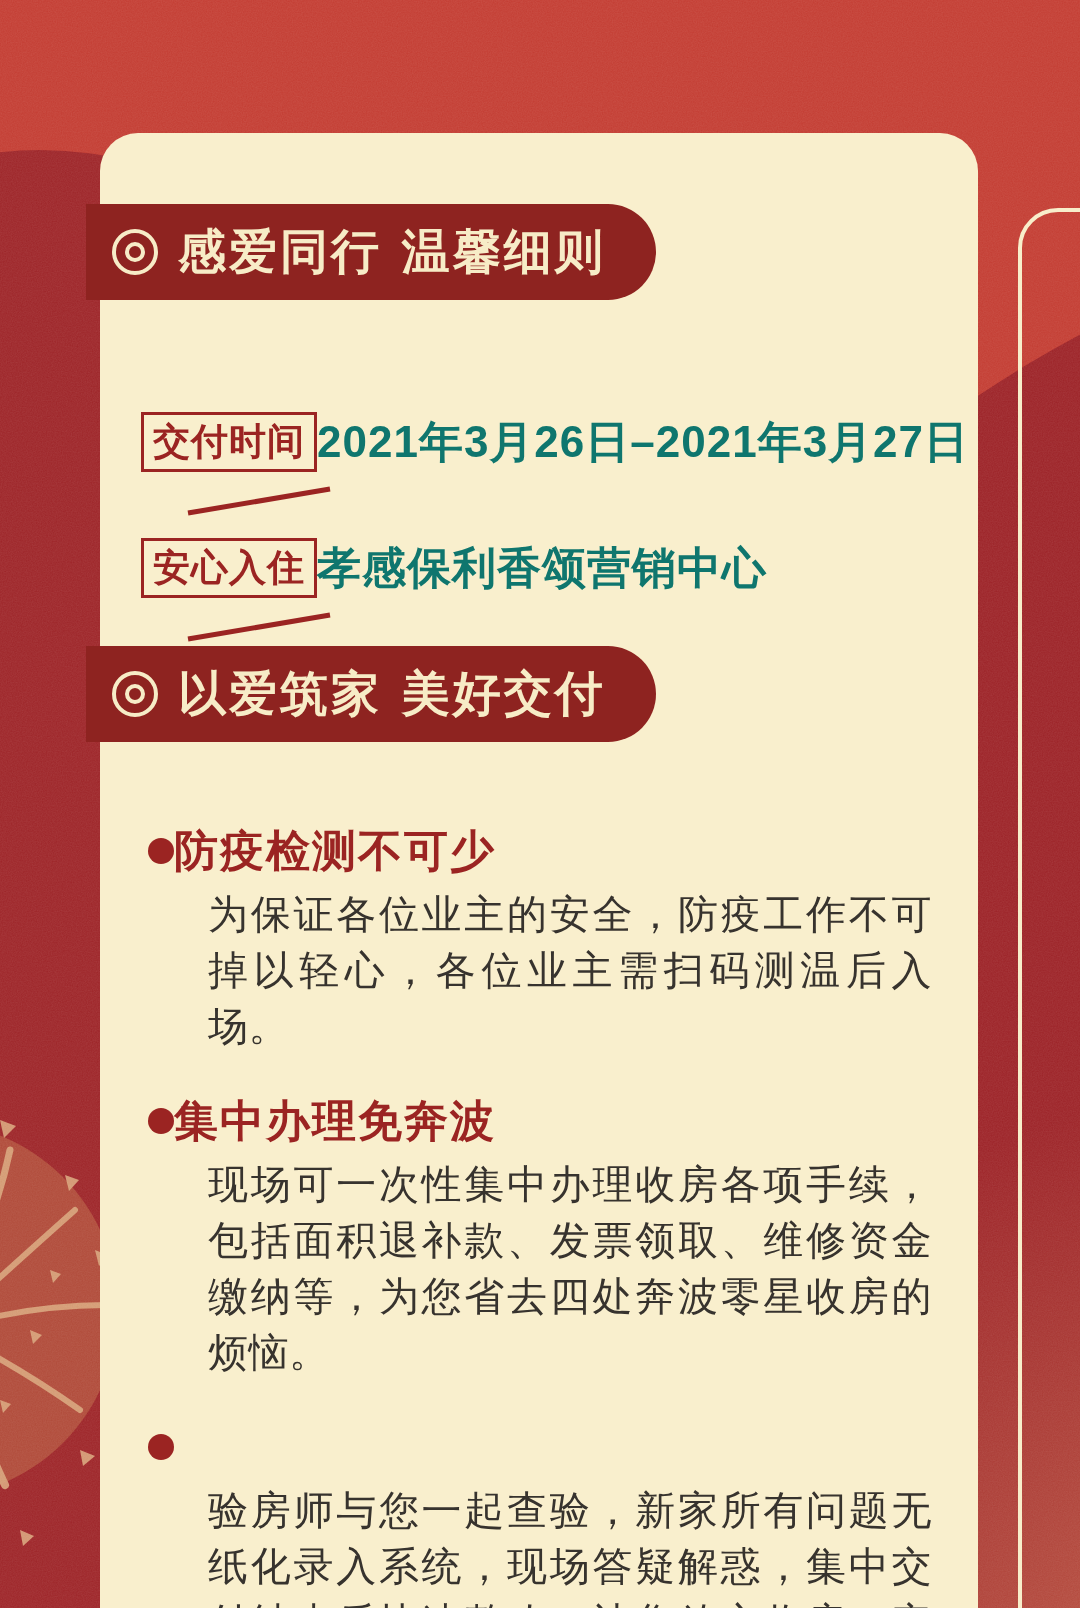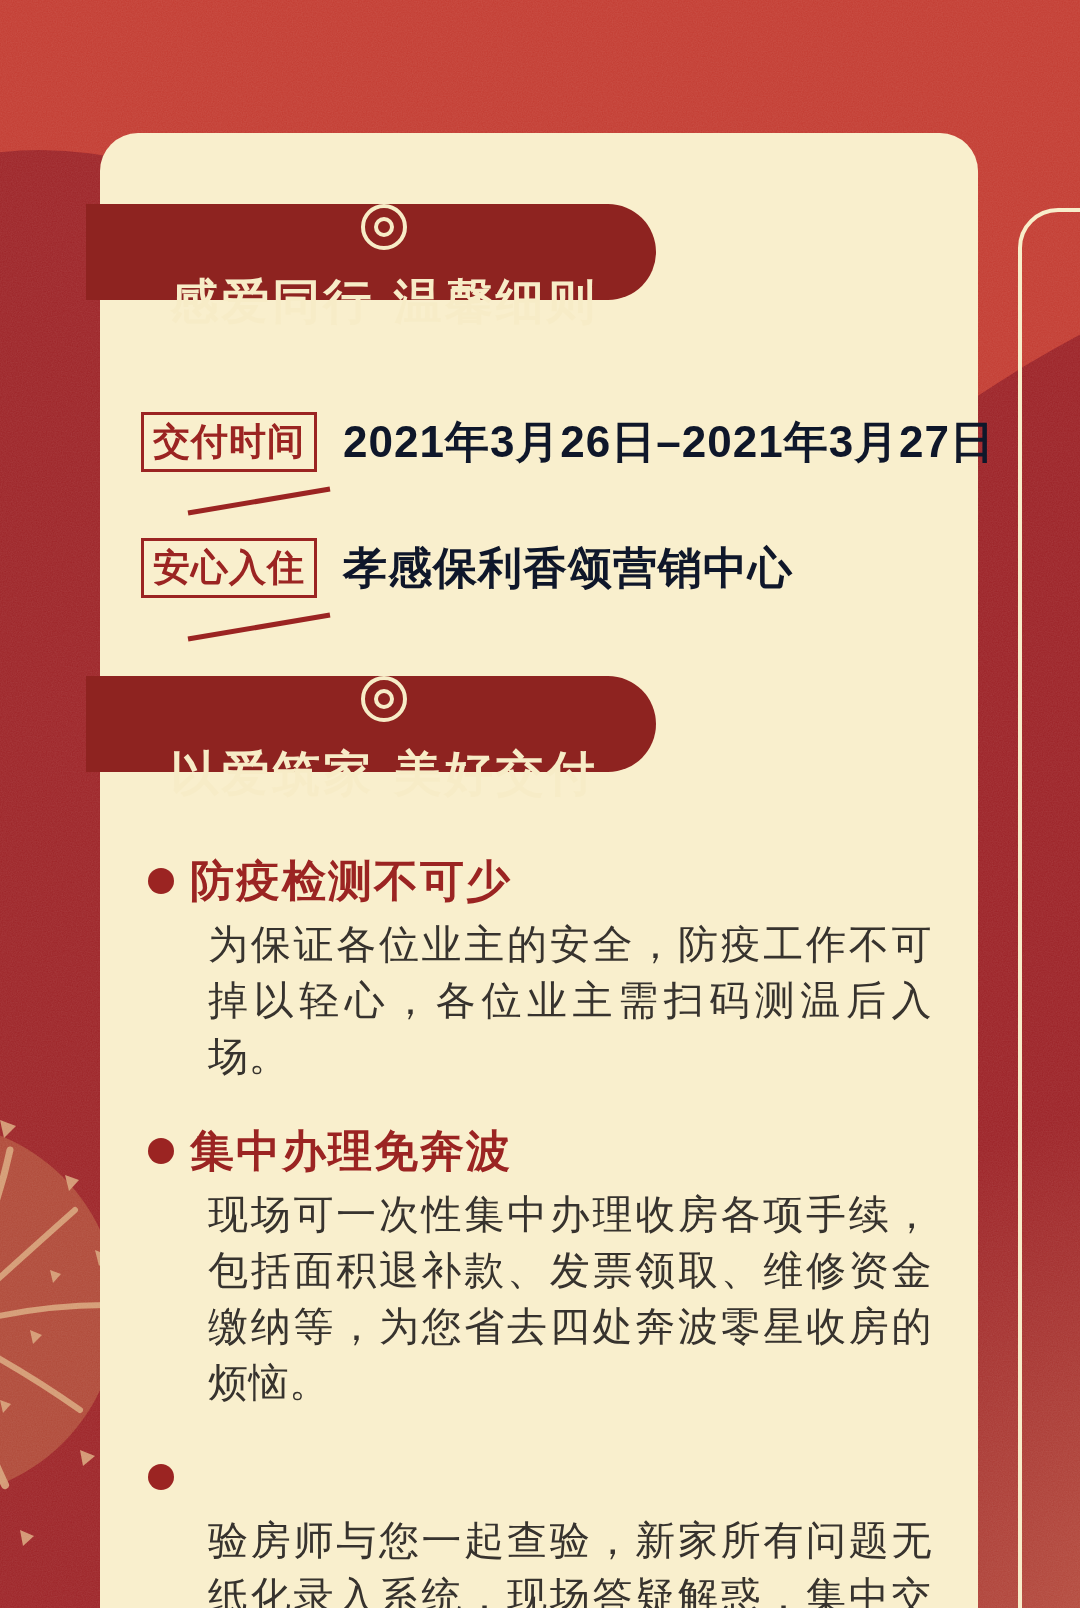--- a/index.html
+++ b/index.html
@@ -28,51 +28,51 @@
   }
   
   .card{
     position:absolute;left:100px;top:133px;width:878px;height:1520px;z-index:5;
     background:#f9efcd;border-radius:38px 38px 0 0;
   }
   
   .banner{
     margin-left:-14px;height:96px;width:570px;background:#8e2320;
     border-radius:0 48px 48px 0;display:flex;align-items:center;gap:20px;
-    padding-left:26px;box-sizing:border-box;flex-direction:column;
+    padding-left:26px;box-sizing:border-box;
   }
   .banner-1{margin-top:71px;}
-  .banner-2{margin-top:78px;}
+  .banner-2{margin-top:48px;}
   .bullseye{
     width:46px;height:46px;border:4px solid #f7ecc7;border-radius:50%;
     box-sizing:border-box;display:flex;align-items:center;justify-content:center;flex:none;
   }
   .bullseye i{display:block;width:20px;height:20px;border:4px solid #f7ecc7;border-radius:50%;box-sizing:border-box;}
   .banner-title{
     font-family:"DejaVu Serif","Liberation Serif",serif;font-weight:700;
     font-size:48px;color:#f7ecc7;letter-spacing:3px;white-space:nowrap;
   }
   
   .info{margin-left:41px;margin-top:112px;}
   .info-row{display:flex;align-items:center;}
   .info-row + .info-row{margin-top:66px;}
   .label-box{
     position:relative;width:176px;height:60px;border:3px solid #9b2422;
     box-sizing:border-box;display:flex;align-items:center;justify-content:center;flex:none;
   }
   .label-text{font-size:37px;font-weight:700;color:#9b2422;letter-spacing:1px;}
   .swoosh{position:absolute;left:40px;top:66px;}
   .info-value{
-    margin-left:26px;font-size:44px;font-weight:600;color:#0f172a;
+    font-size:44px;font-weight:600;color:#0f766e;
     letter-spacing:1px;white-space:nowrap;
   }
   
   .bullets{margin-left:48px;margin-top:80px;width:760px;}
   .bullet{margin-bottom:38px;}
-  .bullet-head{display:flex;align-items:center;gap:16px;height:58px;}
+  .bullet-head{display:flex;align-items:center;height:58px;}
   .bullet-dot{width:26px;height:26px;border-radius:50%;background:#9b2422;flex:none;}
   .bullet-title{
     font-family:"DejaVu Serif","Liberation Serif",serif;font-weight:700;
     font-size:44px;color:#9b2422;letter-spacing:2px;white-space:nowrap;
   }
   .bullet-body{
     margin-left:60px;margin-top:6px;width:724px;
     font-size:40px;line-height:56px;font-weight:500;color:#37332e;
     text-align:justify;letter-spacing:.5px;
   }

